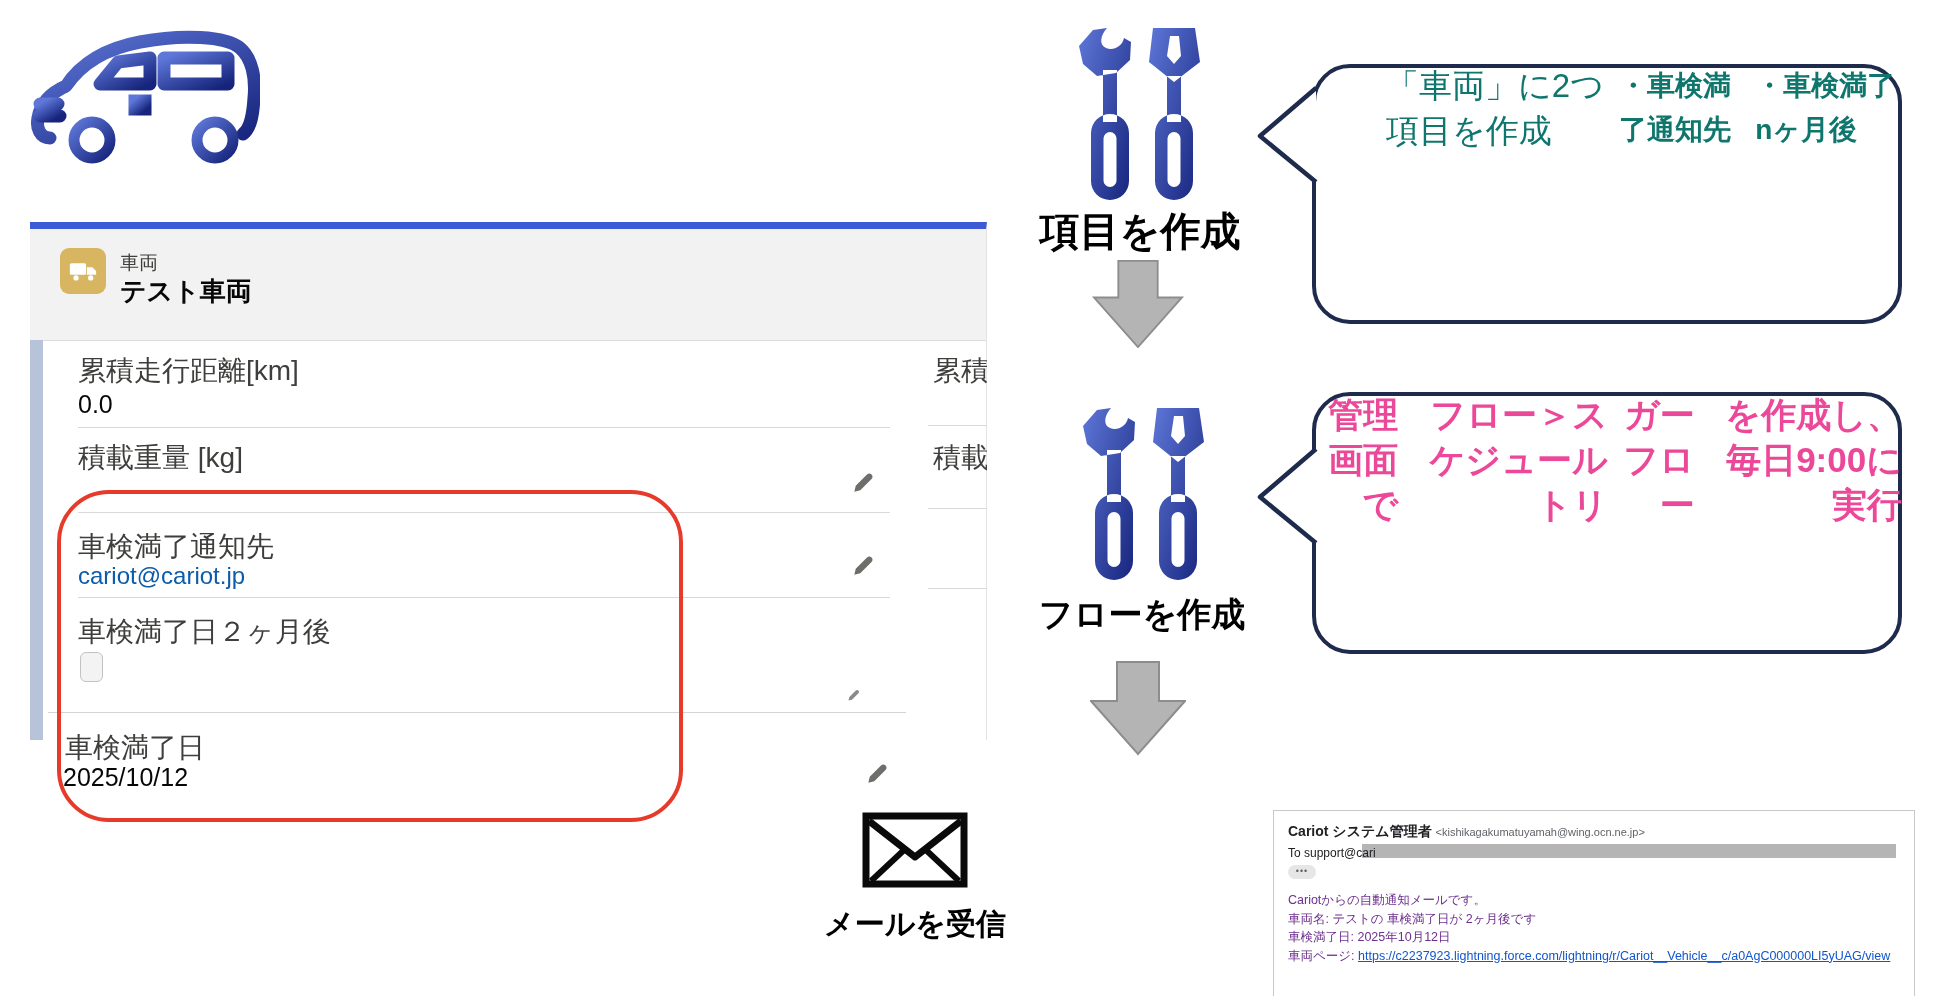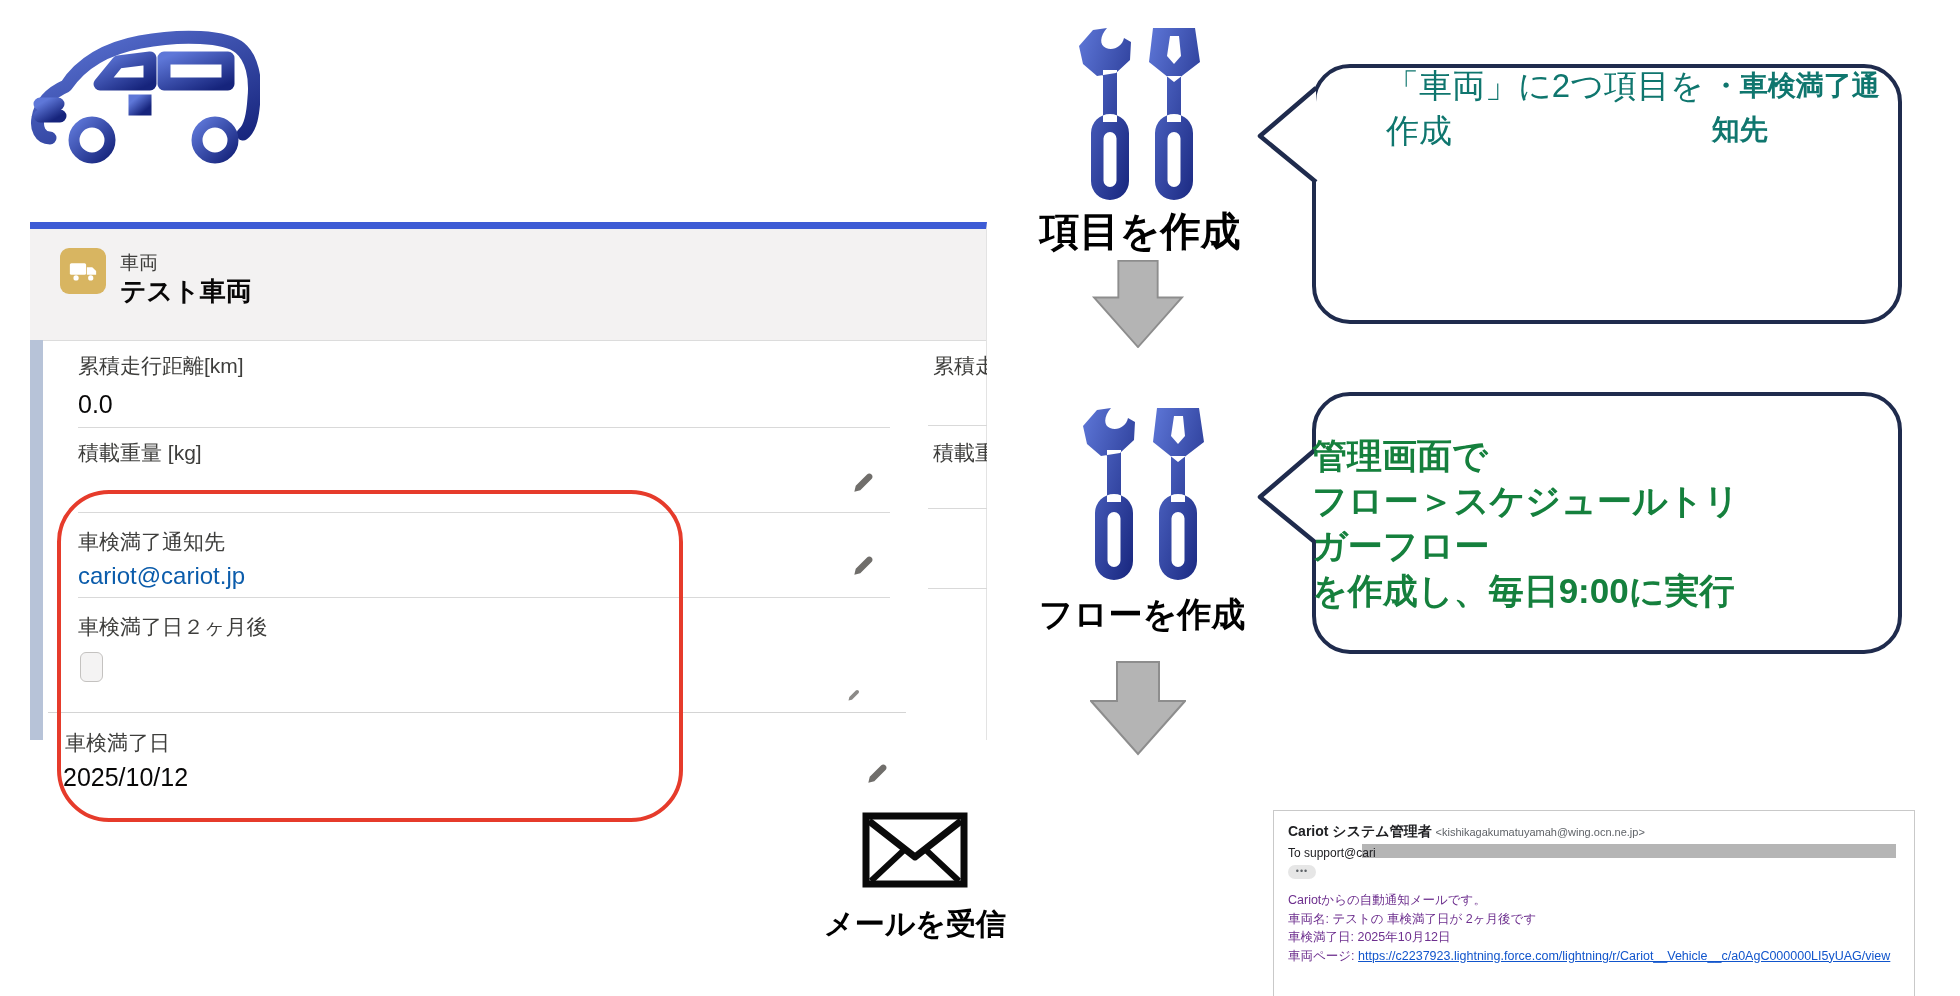--- a/index.html
+++ b/index.html
@@ -10,38 +10,38 @@
   
   .page-title{left:70px;top:183px;font-size:38px;font-weight:800;color:#000;letter-spacing:1px;}
   .panel{left:30px;top:222px;width:957px;height:518px;background:#f3f2f2;box-sizing:border-box;
          border-top:7px solid #3d5bd5;border-right:1px solid #e3e3e3;}
   .panel-body{position:absolute;left:0;top:111px;right:0;bottom:0;background:#ffffff;border-top:1px solid #dcdcdc;}
   .scroll-strip{left:30px;top:340px;width:13px;height:400px;background:#b7c3d8;}
   .obj-icon{left:60px;top:248px;width:46px;height:46px;background:#d8b561;border-radius:9px;
             display:flex;align-items:center;justify-content:center;}
   .obj-label{left:120px;top:250px;font-size:19px;color:#3e3e3c;}
   .rec-name{left:120px;top:274px;font-size:26px;font-weight:700;color:#080707;}
-  .flabel{font-size:21px;color:#3e3e3c;white-space:nowrap;}
+  .flabel{font-size:28px;color:#3e3e3c;white-space:nowrap;}
   .fvalue{font-size:25px;color:#080707;white-space:nowrap;}
   .flink{font-size:24px;color:#0b5cab;white-space:nowrap;}
   .divider{height:1px;background:#d9d9d9;}
   .checkbox{left:80px;top:652px;width:21px;height:28px;background:#f4f3f3;border:1px solid #c4c2c0;border-radius:6px;}
   .rightcol{left:928px;top:340px;width:59px;height:270px;overflow:hidden;}
   .overlay-block{left:48px;top:712px;width:858px;height:100px;background:#fff;border-top:1px solid #d4d4d4;}
   .red-oval{left:57px;top:490px;width:618px;height:324px;border:4px solid #e63b2b;border-radius:52px;pointer-events:none;}
 
   
   .step-label{font-weight:800;color:#000;text-align:center;white-space:nowrap;}
   .bubble{width:590px;height:260px;background:#fff;border:4px solid #1f2b4d;border-radius:38px;box-sizing:border-box;}
   .bubble1-text{left:1312px;top:64px;width:590px;height:287px;display:flex;flex-direction:row;justify-content:center;
                 padding-left:24px;box-sizing:border-box;color:#0f766e;}
   .b1l1{font-size:33px;margin-left:50px;margin-bottom:12px;}
   .b1l2{font-size:28px;font-weight:800;line-height:44px;}
-  .bubble2-text{left:1312px;top:392px;width:590px;height:262px;display:flex;flex-direction:column;justify-content:center;
-                text-align:left;color:#15803d;}
+  .bubble2-text{left:1312px;top:392px;width:590px;height:262px;display:flex;flex-direction:row;justify-content:center;
+                text-align:right;color:#ec4899;}
   .b2l{font-size:35px;font-weight:800;line-height:45px;}
 
   
   .email-box{left:1273px;top:810px;width:642px;height:196px;background:#fff;border:1px solid #c9c9c9;box-sizing:border-box;}
   .em-from{position:absolute;left:14px;top:12px;font-size:14px;font-weight:700;color:#202124;white-space:nowrap;}
   .em-addr{font-size:11px;font-weight:400;color:#5f6368;}
   .em-to{position:absolute;left:14px;top:35px;font-size:12px;color:#202124;white-space:nowrap;}
   .em-bar{position:absolute;left:88px;top:33px;width:534px;height:14px;background:#b5b5b5;}
   .em-pill{position:absolute;left:14px;top:54px;width:28px;height:14px;background:#e6e6e6;border-radius:8px;
            font-size:9px;line-height:13px;text-align:center;color:#5f6368;letter-spacing:1px;}
@@ -180,20 +180,21 @@
   </svg>
   <div class="abs step-label" style="left:820px;top:904px;width:190px;font-size:30px">メールを受信</div>
 
   <div class="abs bubble" style="left:1312px;top:64px"></div>
   <svg class="abs" style="left:1254px;top:82px" width="64" height="104">
     <path d="M62 6 L6 54 L62 100" fill="#ffffff" stroke="#1f2b4d" stroke-width="4.5" stroke-linejoin="round"></path>
   </svg>
   <div class="abs bubble1-text">
     <div class="b1l1">「車両」に2つ項目を作成</div>
     <div class="b1l2">・車検満了通知先</div>
+    <div class="b1l2">・車検満了nヶ月後</div>
   </div>
 
   <div class="abs bubble" style="left:1312px;top:392px;height:262px"></div>
   <svg class="abs" style="left:1254px;top:443px" width="64" height="104">
     <path d="M62 6 L6 54 L62 100" fill="#ffffff" stroke="#1f2b4d" stroke-width="4.5" stroke-linejoin="round"></path>
   </svg>
   <div class="abs bubble2-text">
     <div class="b2l">管理画面で</div>
     <div class="b2l">フロー＞スケジュールトリ</div>
     <div class="b2l">ガーフロー</div>

